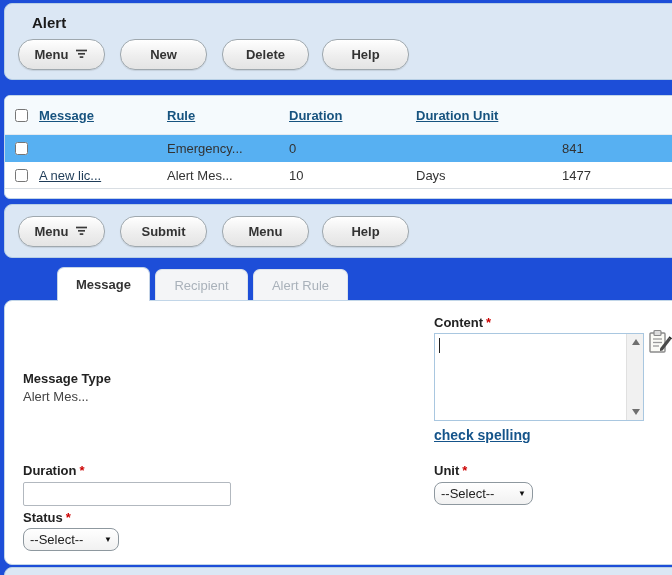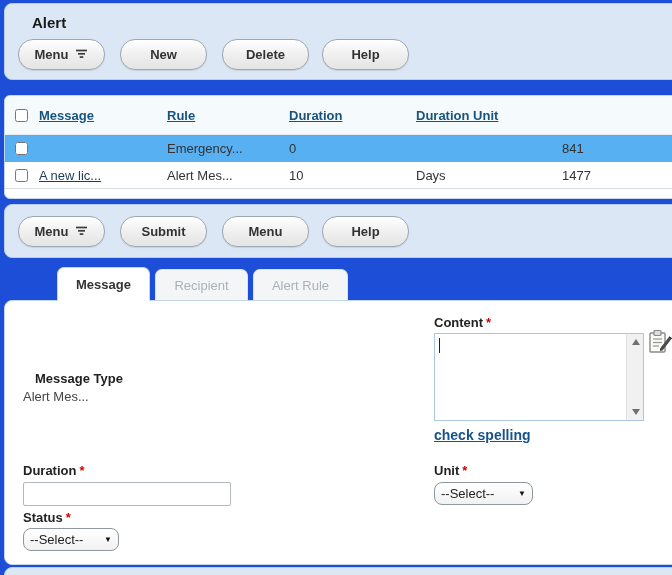--- a/index.html
+++ b/index.html
@@ -183,21 +183,21 @@
           <line x1="5" y1="13.5" x2="14" y2="13.5"></line>
           <line x1="5" y1="17" x2="11" y2="17"></line>
         </g>
         <polygon points="12,22 14.5,21.4 23,10.5 20.5,8.6 12,19.5" fill="#4a4a4a"></polygon>
         <polygon points="21.5,7.2 24.2,9.3 23,10.5 20.5,8.6" fill="#2a2a2a"></polygon>
       </svg>
     </div>
 
     <div class="blue-link" style="left:429px; top:126px;">check spelling</div>
 
-    <div class="flabel" style="left:30px; top:70px;">Message Type</div>
+    <div class="flabel" style="left:18px; top:70px;">Message Type</div>
     <div class="fvalue" style="left:18px; top:88px;">Alert Mes...</div>
 
     <div class="flabel" style="left:18px; top:162px;">
       <span>Duration</span><span class="req">*</span>
     </div>
     <input class="text-input" style="left: 18px; top: 181px; width: 208px;" value="">
 
     <div class="flabel" style="left:429px; top:162px;">
       <span>Unit</span><span class="req">*</span>
     </div>

